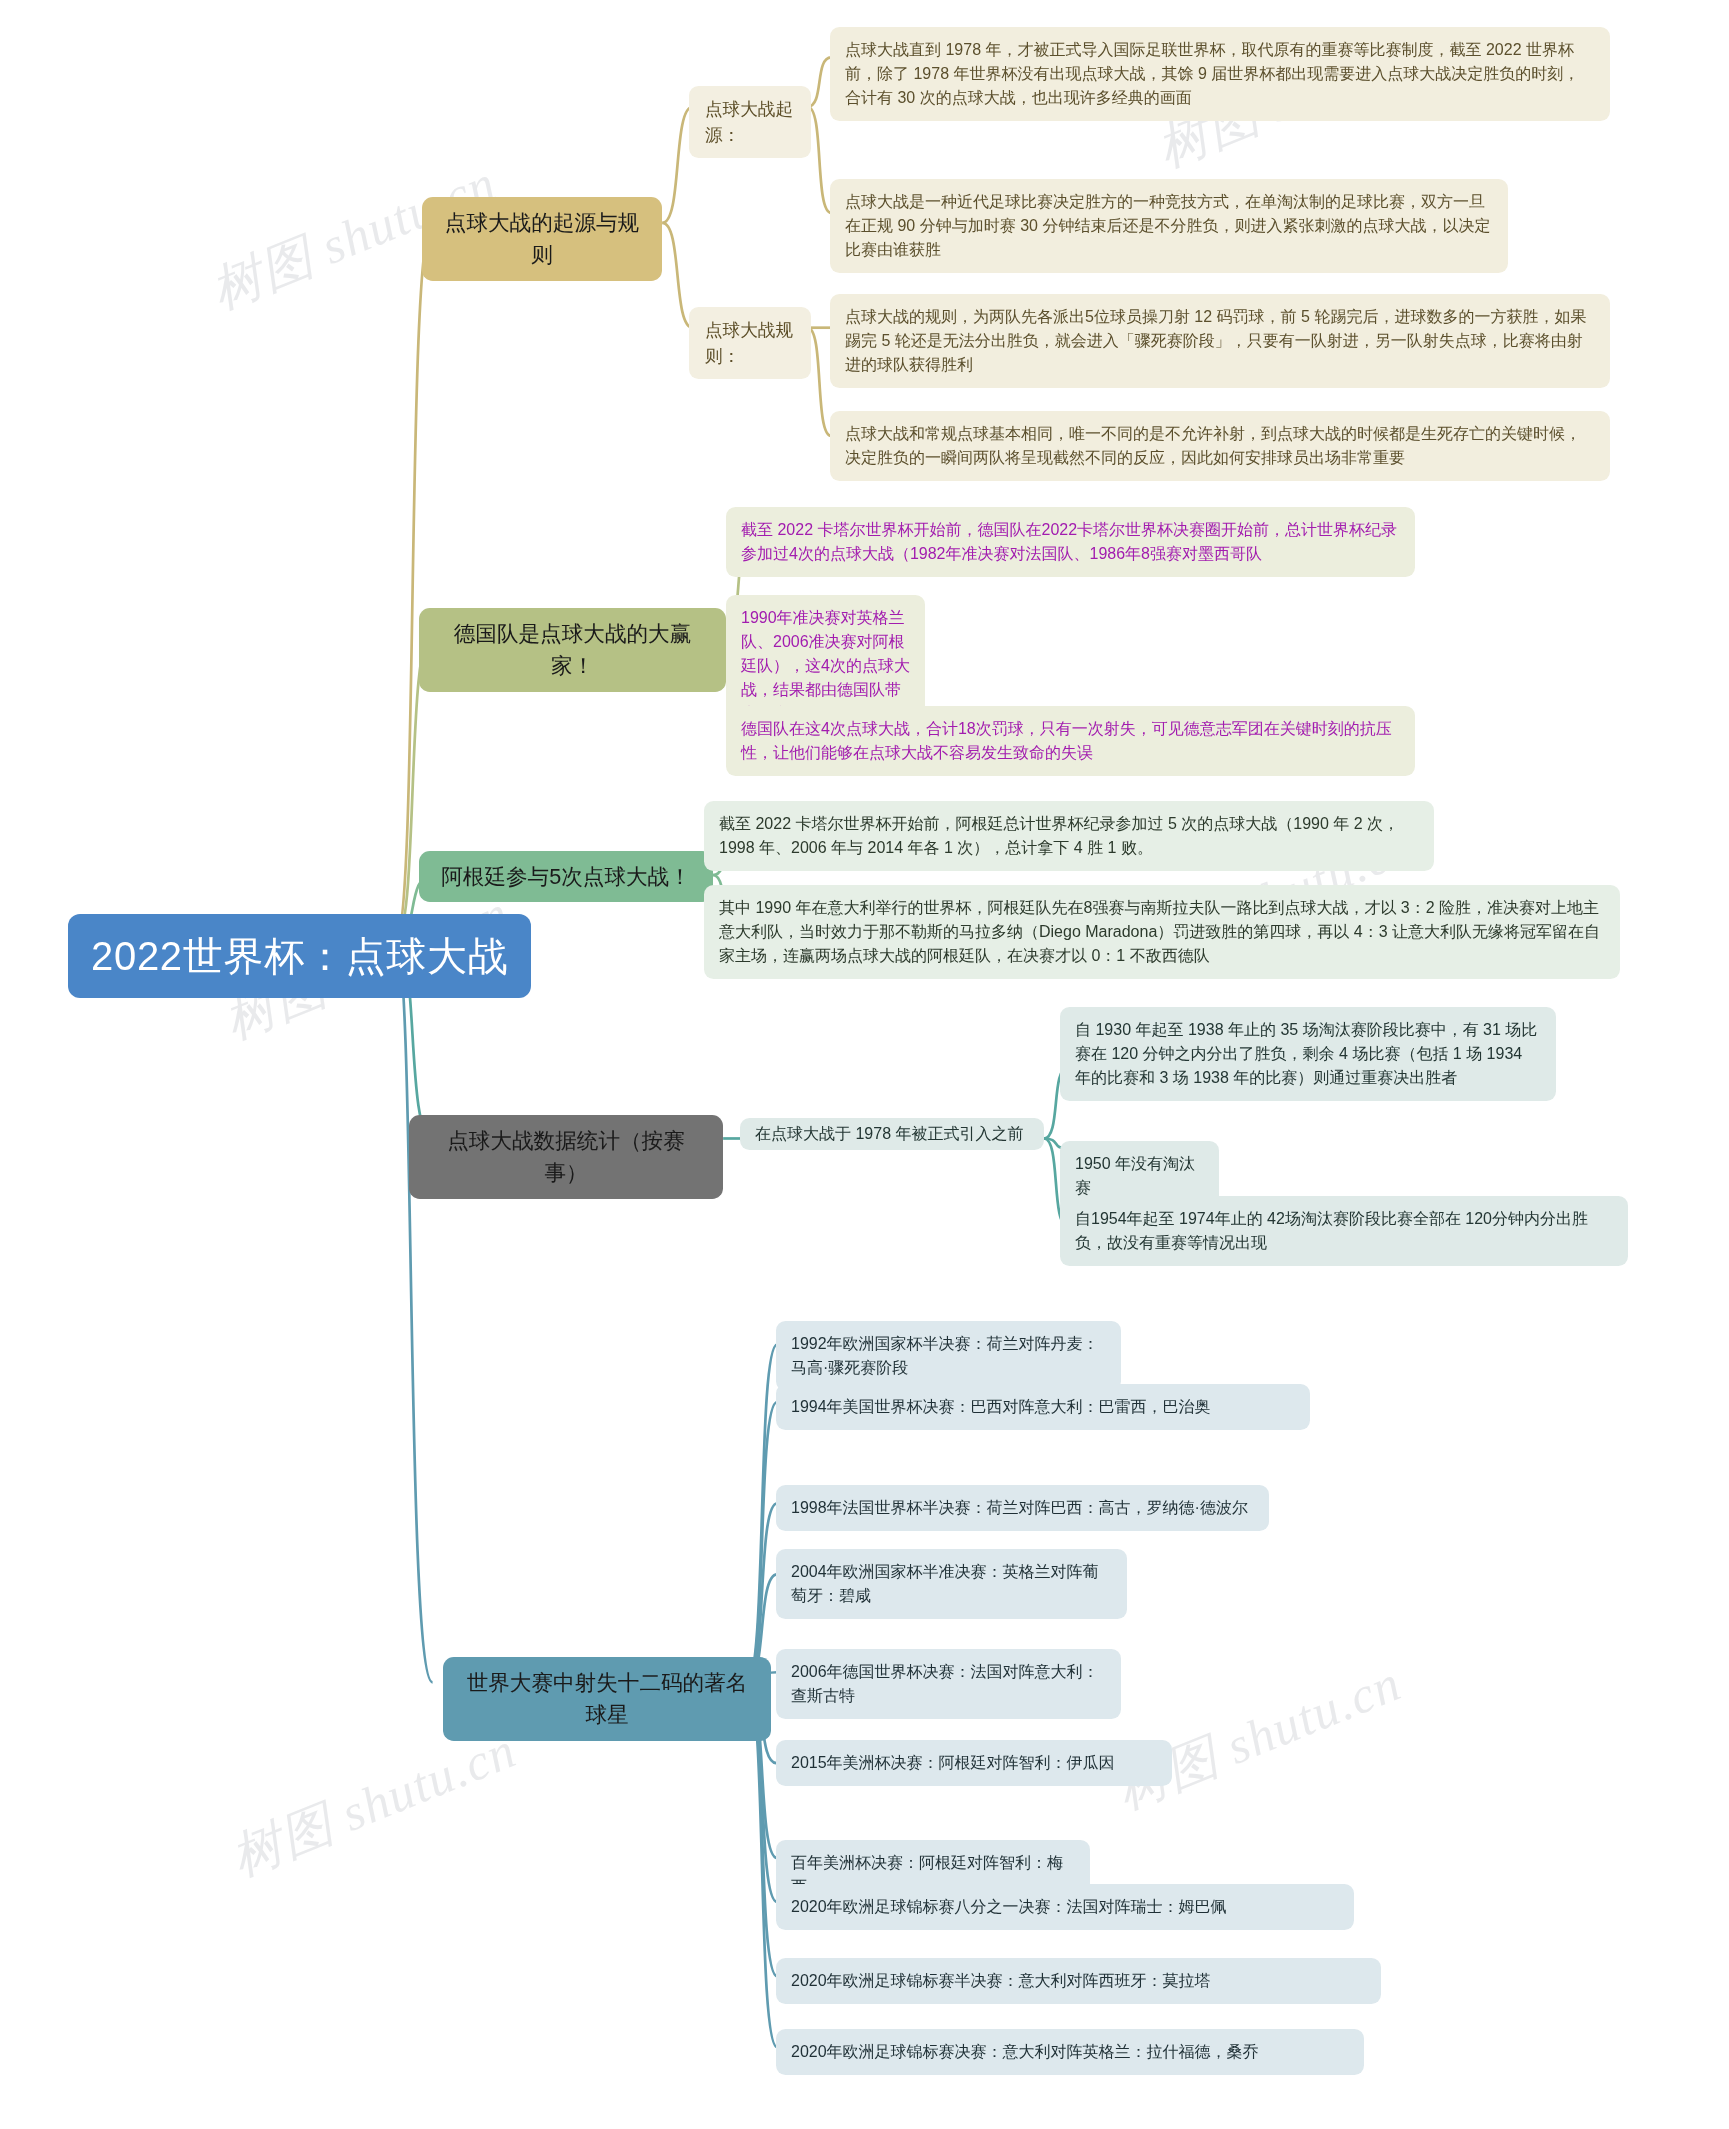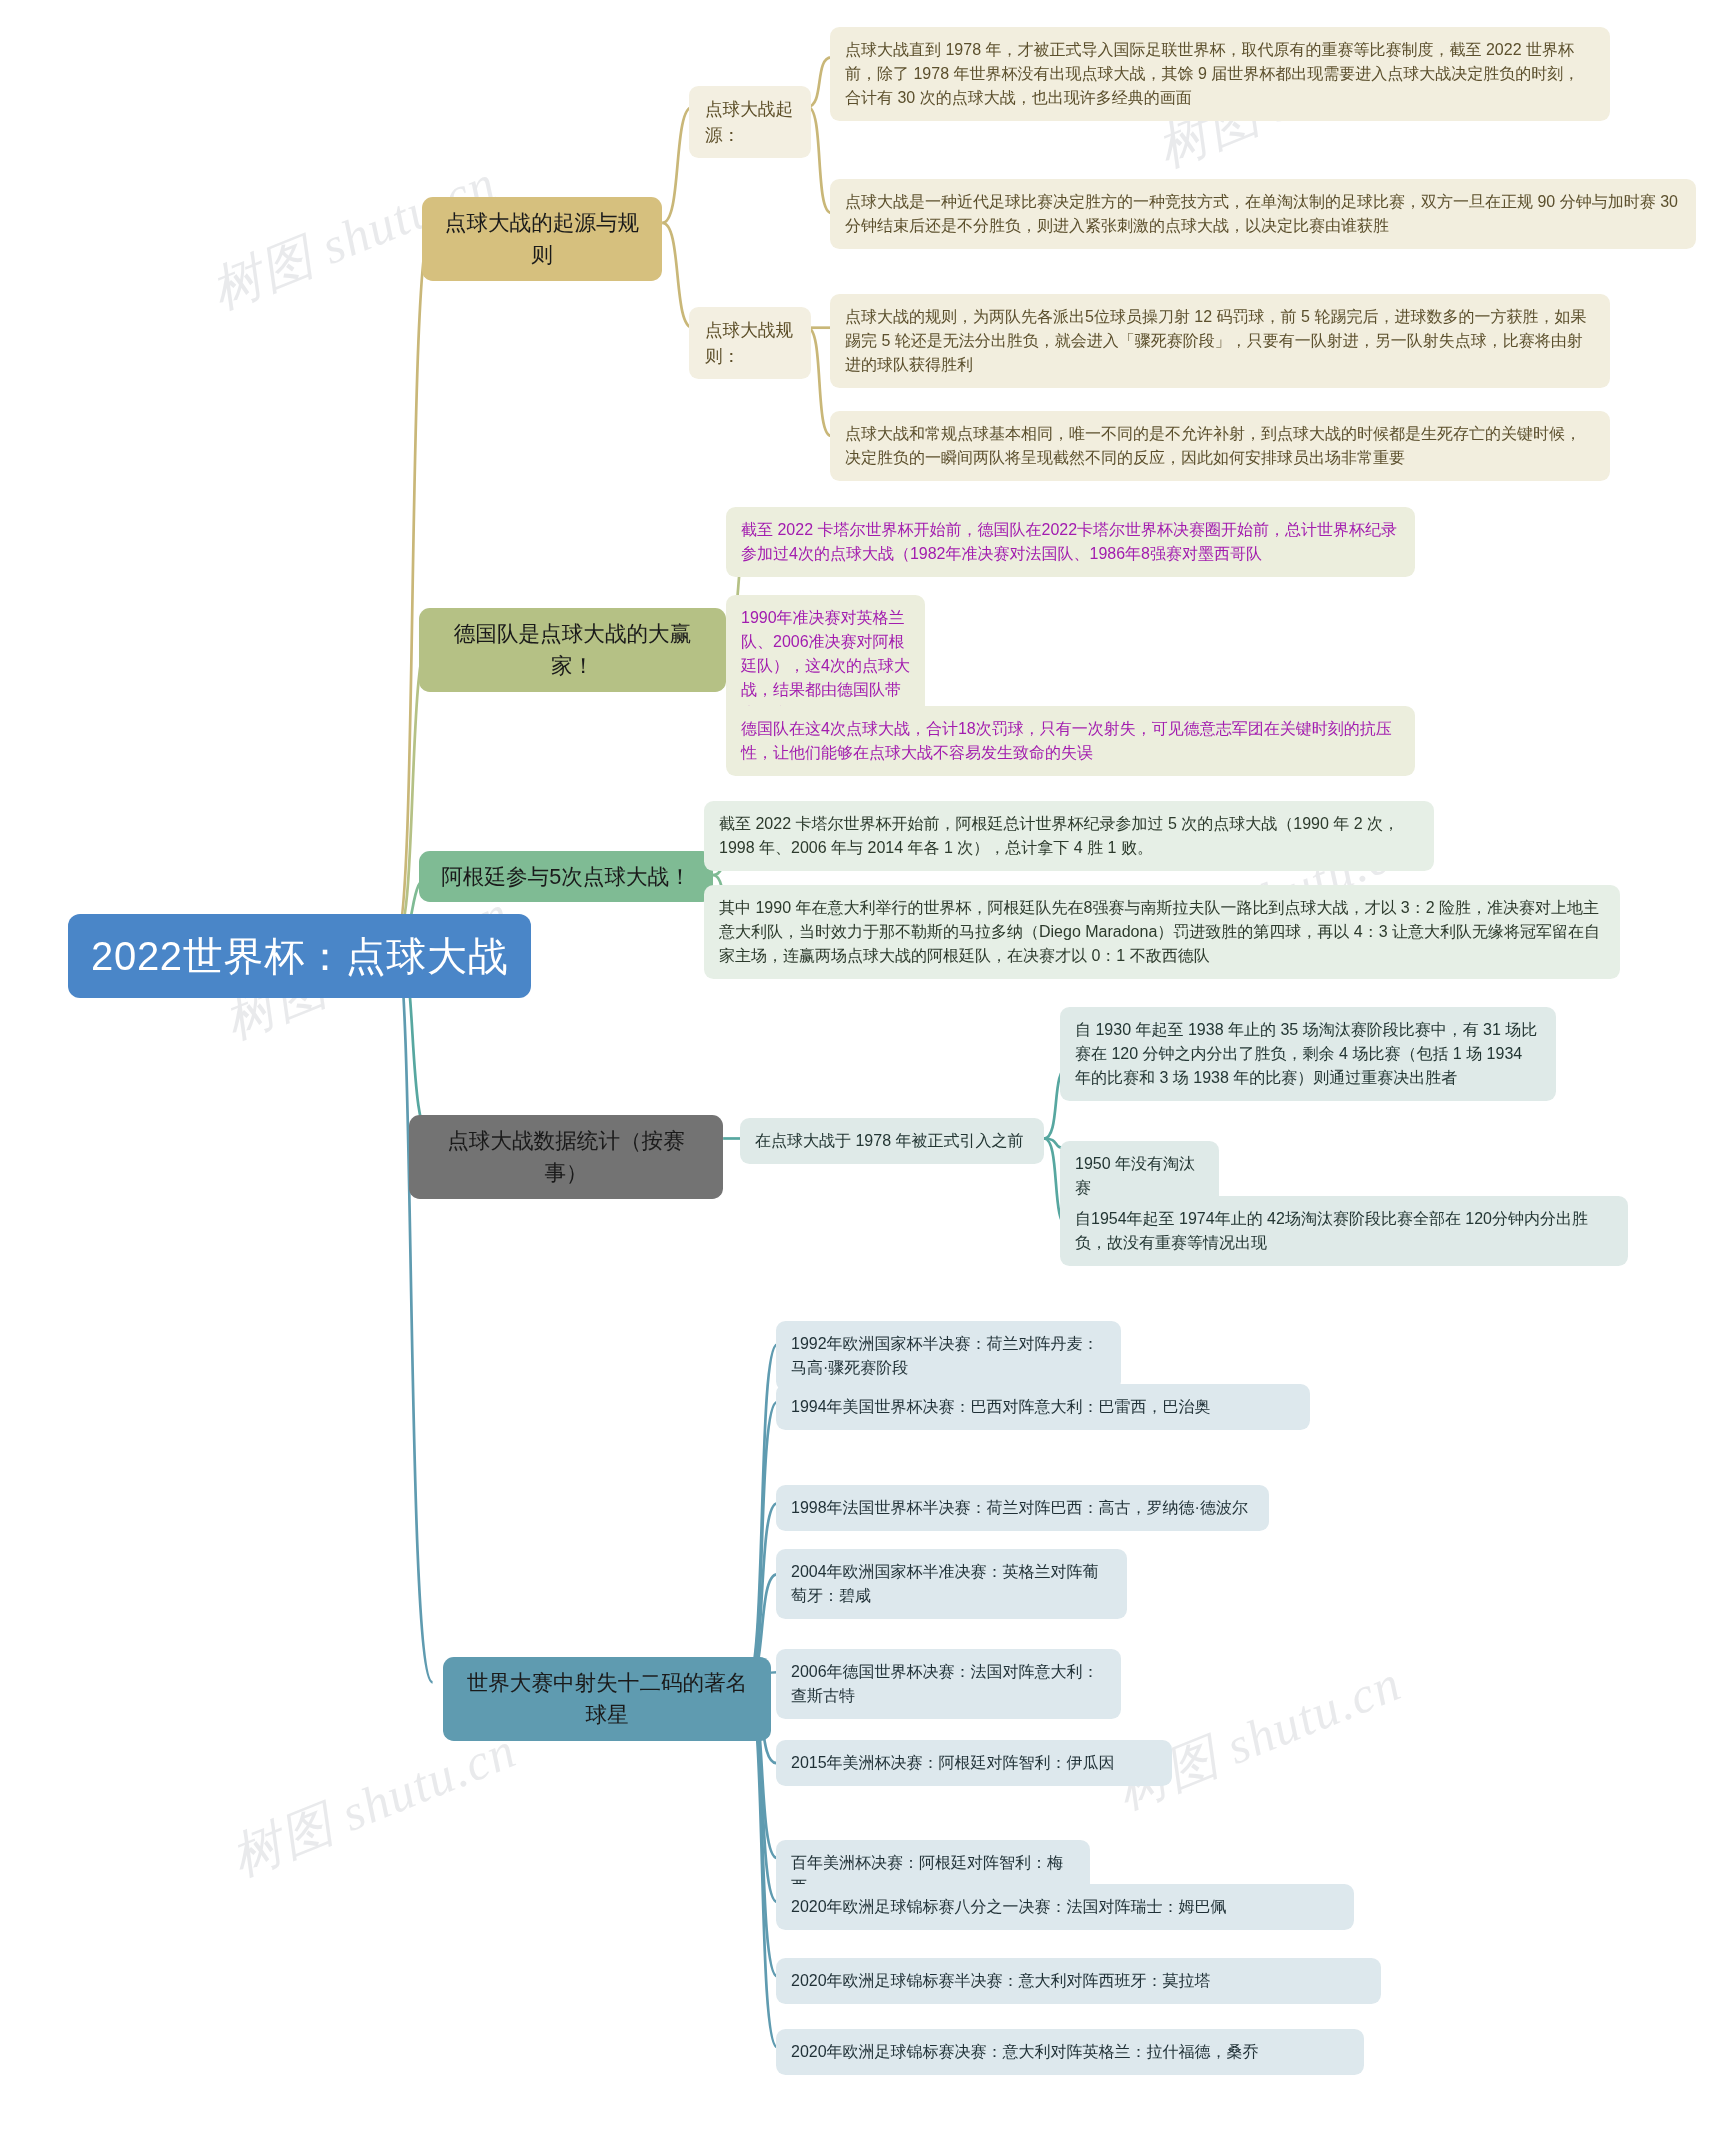--- a/index.html
+++ b/index.html
@@ -155,21 +155,21 @@
 <div class="node b2 goldlite" style="left:689px; top:86px; width:122px;">
   <span class="node-txt">点球大战起源：</span>
 </div>
 <div class="node b2 goldlite" style="left:689px; top:307px; width:122px;">
   <span class="node-txt">点球大战规则：</span>
 </div>
 
 <div class="node leaf cream" style="left:830px; top:27px; width:780px;">
   <span class="node-txt">点球大战直到 1978 年，才被正式导入国际足联世界杯，取代原有的重赛等比赛制度，截至 2022 世界杯前，除了 1978 年世界杯没有出现点球大战，其馀 9 届世界杯都出现需要进入点球大战决定胜负的时刻，合计有 30 次的点球大战，也出现许多经典的画面</span>
 </div>
-<div class="node leaf cream" style="left:830px; top:179px; width:866px;">
+<div class="node leaf cream" style="left:830px; top:179px; width:678px;">
   <span class="node-txt">点球大战是一种近代足球比赛决定胜方的一种竞技方式，在单淘汰制的足球比赛，双方一旦在正规 90 分钟与加时赛 30 分钟结束后还是不分胜负，则进入紧张刺激的点球大战，以决定比赛由谁获胜</span>
 </div>
 <div class="node leaf cream" style="left:830px; top:294px; width:780px;">
   <span class="node-txt">点球大战的规则，为两队先各派出5位球员操刀射 12 码罚球，前 5 轮踢完后，进球数多的一方获胜，如果踢完 5 轮还是无法分出胜负，就会进入「骤死赛阶段」，只要有一队射进，另一队射失点球，比赛将由射进的球队获得胜利</span>
 </div>
 <div class="node leaf cream" style="left:830px; top:411px; width:780px;">
   <span class="node-txt">点球大战和常规点球基本相同，唯一不同的是不允许补射，到点球大战的时候都是生死存亡的关键时候，决定胜负的一瞬间两队将呈现截然不同的反应，因此如何安排球员出场非常重要</span>
 </div>
 
 <div class="node b1 olive" style="left:419px; top:608px; width:307px;">
@@ -194,21 +194,21 @@
   <span class="node-txt">截至 2022 卡塔尔世界杯开始前，阿根廷总计世界杯纪录参加过 5 次的点球大战（1990 年 2 次，1998 年、2006 年与 2014 年各 1 次），总计拿下 4 胜 1 败。</span>
 </div>
 <div class="node leaf mint" style="left:704px; top:885px; width:916px;">
   <span class="node-txt">其中 1990 年在意大利举行的世界杯，阿根廷队先在8强赛与南斯拉夫队一路比到点球大战，才以 3：2 险胜，准决赛对上地主意大利队，当时效力于那不勒斯的马拉多纳（Diego Maradona）罚进致胜的第四球，再以 4：3 让意大利队无缘将冠军留在自家主场，连赢两场点球大战的阿根廷队，在决赛才以 0：1 不敌西德队</span>
 </div>
 
 <div class="node b1 teal" style="left:409px; top:1115px; width:314px;">
   <span class="node-txt">点球大战数据统计（按赛事）</span>
 </div>
 
-<div class="node leaf paleteal" style="left:740px; top:1118px; width:304px; padding:11px 15px;">
+<div class="node leaf paleteal" style="left:740px; top:1118px; width:304px; padding:4px 15px;">
   <span class="node-txt">在点球大战于 1978 年被正式引入之前</span>
 </div>
 
 <div class="node leaf paleteal" style="left:1060px; top:1007px; width:496px;">
   <span class="node-txt">自 1930 年起至 1938 年止的 35 场淘汰赛阶段比赛中，有 31 场比赛在 120 分钟之内分出了胜负，剩余 4 场比赛（包括 1 场 1934 年的比赛和 3 场 1938 年的比赛）则通过重赛决出胜者</span>
 </div>
 <div class="node leaf paleteal" style="left:1060px; top:1126px; width:159px;margin-top:15px;">
   <span class="node-txt">1950 年没有淘汰赛</span>
 </div>
 <div class="node leaf paleteal" style="left:1060px; top:1196px; width:568px;">

